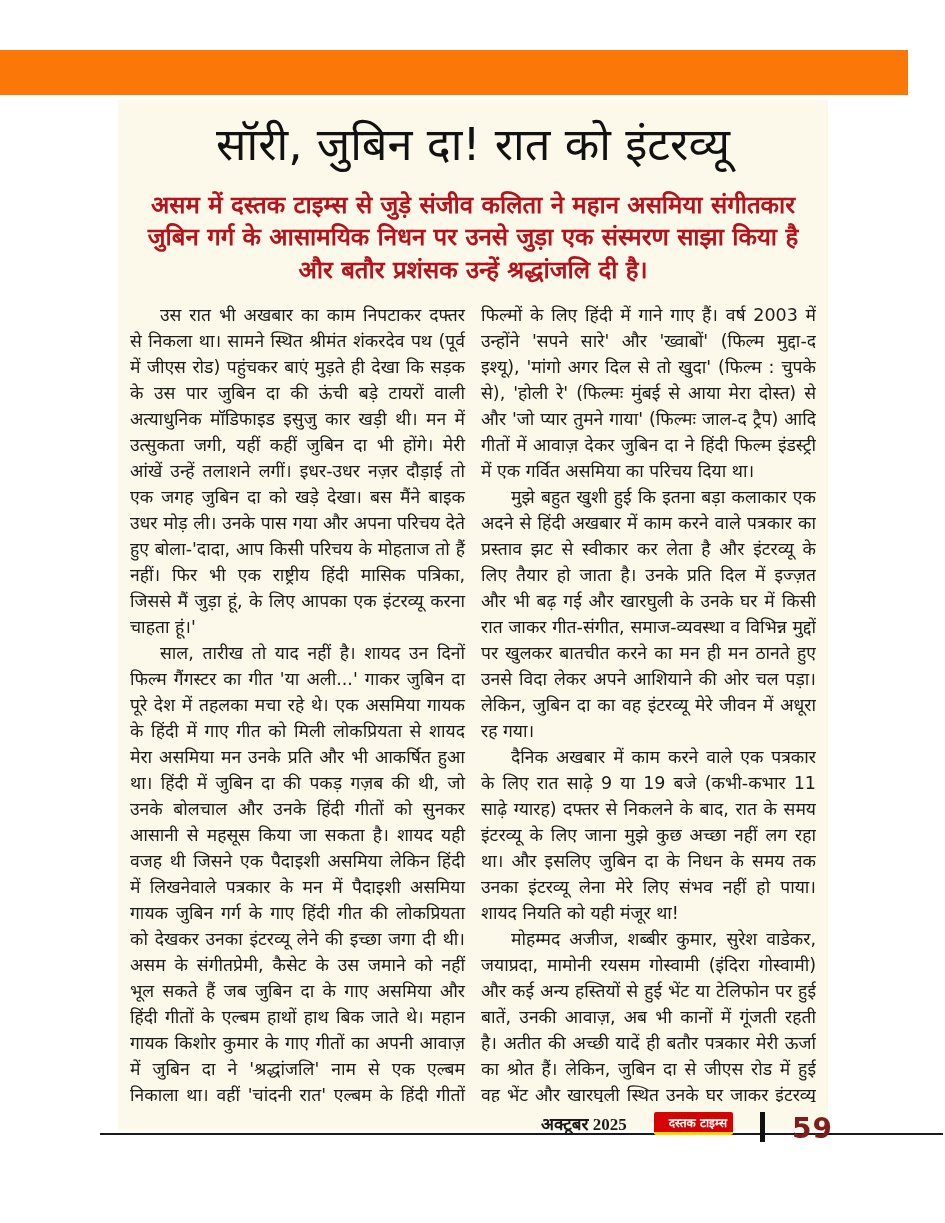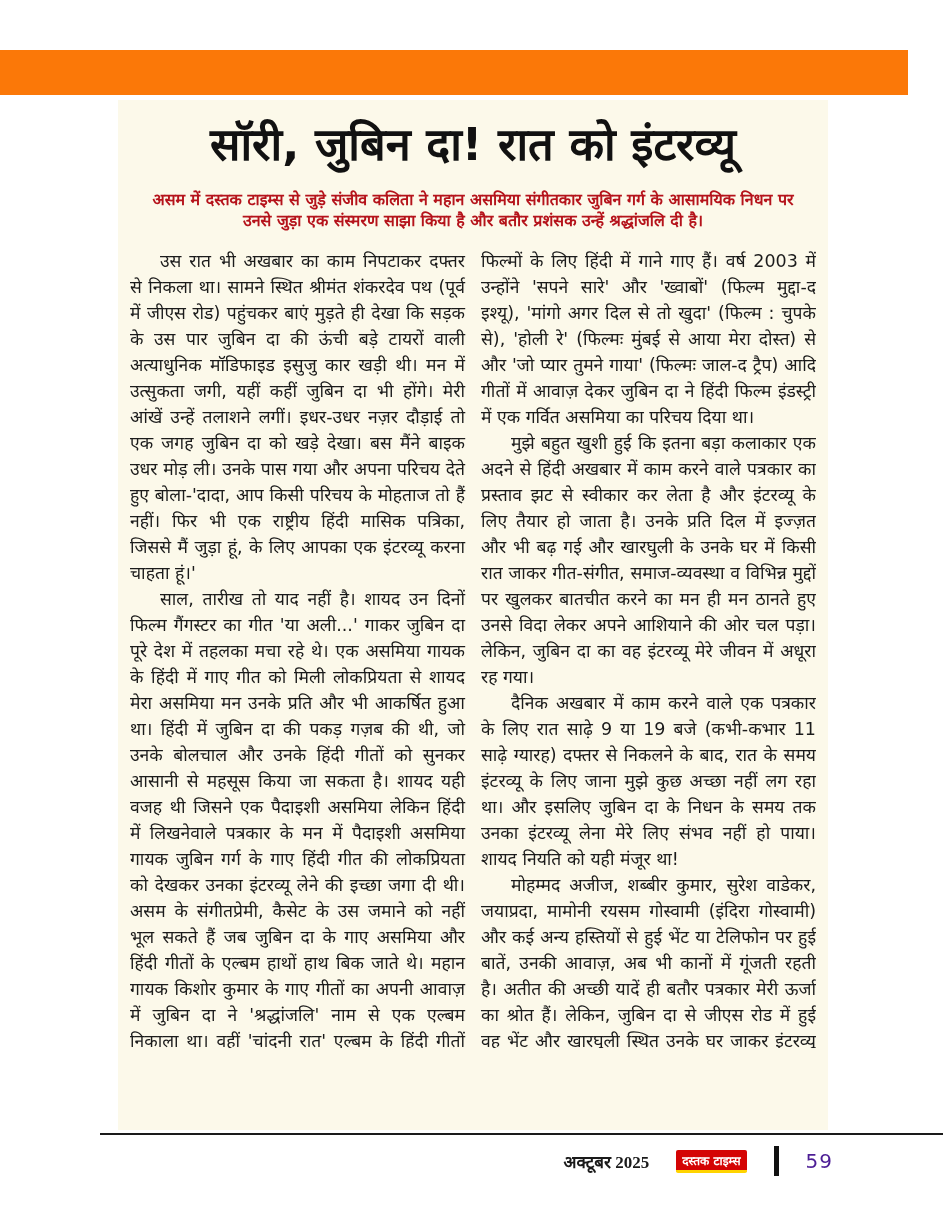--- a/index.html
+++ b/index.html
@@ -10,57 +10,57 @@
   }
   .orange-bar{
     position:absolute;left:0;top:50px;width:908px;height:45px;background:#FB7808;
   }
   .sheet{
     position:absolute;left:118px;top:100px;width:710px;height:1030px;
     background:#FCF9EA;box-sizing:border-box;padding:10px 12px 0 12px;overflow:hidden;
   }
   .title{
     margin:8px 0 0 0;text-align:center;color:#111111;
-    font-size:45px;line-height:1.22;font-weight:700;
+    font-size:45px;line-height:1.22;font-weight:400;
     font-family:"DejaVu Sans","Liberation Sans",sans-serif;
   }
   .standfirst{
     margin:16px auto 0 auto;width:668px;text-align:center;color:#B5131B;
-    font-size:16px;line-height:1.35;font-weight:700;
+    font-size:24px;line-height:1.35;font-weight:700;
     font-family:"DejaVu Sans","Liberation Sans",sans-serif;
   }
   .columns{
     display:flex;gap:16px;margin-top:16px;height:800px;overflow:hidden;justify-content:space-between;
   }
   .col{
     flex:1 1 0;text-align:justify;color:#1b1b1b;
     font-size:17.5px;line-height:26px;
     font-family:"DejaVu Sans","Liberation Sans",sans-serif;
   }
   .col p{margin:0;}
   .col p.indent{text-indent:30px;}
   .footer-rule{
     position:absolute;left:100px;top:1133px;width:843px;height:2px;background:#1a1a1a;
   }
   .page-footer{
-    position:absolute;top:1145px;right:112px;height:32px;
-    display:flex;align-items:center;gap:27px;
+    position:absolute;top:1112px;right:112px;height:32px;
+    display:flex;align-items:flex-start;gap:27px;
     font-family:"DejaVu Sans","Liberation Sans",sans-serif;
   }
   .footer-date{
     font-size:17px;font-weight:700;color:#1a1a1a;
     font-family:"Liberation Serif","DejaVu Serif",serif;
   }
   .magazine-logo{
     background:#D40404;color:#ffffff;font-size:12px;font-weight:700;
-    padding:2px 6px 1px 6px;border-bottom:3px solid #FFD400;border-radius:2px;
+    padding:2px 6px 1px 15px;border-bottom:3px solid #FFD400;border-radius:2px;
     white-space:nowrap;
   }
   .footer-divider{width:5px;height:30px;background:#111111;}
-  .page-number{font-size:20px;font-weight:400;color:#4c1d95;letter-spacing:1px;}
+  .page-number{font-size:28px;font-weight:700;color:#7f1d1d;letter-spacing:1px;}
 </style>
 </head>
 <body>
 
 <div class="orange-bar"></div>
 
 <div class="sheet">
   <h1 class="title">
     <span>सॉरी, जुबिन दा! रात को इंटरव्यू</span><br>
   </h1>

